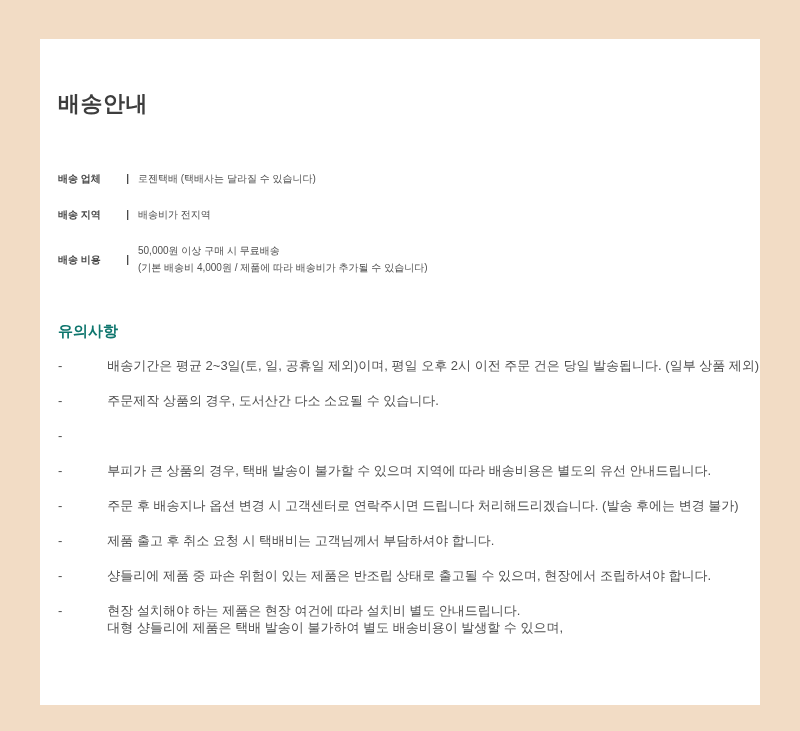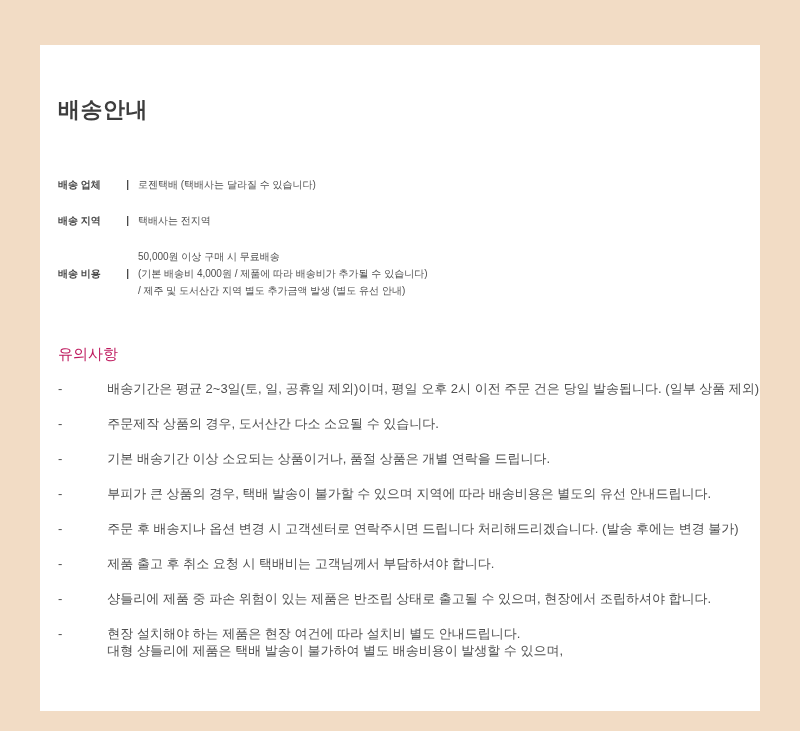--- a/index.html
+++ b/index.html
@@ -10,21 +10,21 @@
     width: 800px;
     height: 731px;
     background: #f2dcc5;
     font-family: "Liberation Sans", "DejaVu Sans", sans-serif;
     overflow: hidden;
     position: relative;
   }
   .panel {
     position: absolute;
     left: 40px;
-    top: 45px;
+    top: 39px;
     width: 720px;
     height: 666px;
     background: #ffffff;
     box-sizing: border-box;
     padding: 53px 12px 0 18px;
     overflow: hidden;
   }
   .page-title {
     font-size: 22px;
     font-weight: 700;
@@ -55,22 +55,22 @@
   }
   .info-sep {
     font-weight: 700;
   }
   .info-values .info-line {
     white-space: nowrap;
   }
   .notice-heading {
     margin-top: 46px;
     font-size: 15px;
-    font-weight: 400;
-    color: #be185d;
+    font-weight: 700;
+    color: #0f766e;
     line-height: 18px;
   }
   .notice-list {
     margin-top: 17px;
   }
   .notice-item {
     display: flex;
     align-items: flex-start;
     margin-bottom: 18px;
     font-size: 13px;
@@ -104,33 +104,32 @@
         <div class="info-line">로젠택배 (택배사는 달라질 수 있습니다)</div>
       </div>
     </div>
 
     <div class="info-row">
       <div class="info-label-wrap">
         <span>배송 지역</span>
         <span class="info-sep">|</span>
       </div>
       <div class="info-values">
-        <div class="info-line">택배사는 전지역</div>
+        <div class="info-line">배송비가 전지역</div>
       </div>
     </div>
 
     <div class="info-row">
       <div class="info-label-wrap">
         <span>배송 비용</span>
         <span class="info-sep">|</span>
       </div>
       <div class="info-values">
         <div class="info-line">50,000원 이상 구매 시 무료배송</div>
         <div class="info-line">(기본 배송비 4,000원 / 제품에 따라 배송비가 추가될 수 있습니다)</div>
-        <div class="info-line">/ 제주 및 도서산간 지역 별도 추가금액 발생 (별도 유선 안내)</div>
       </div>
     </div>
 
   </div>
 
   <div class="notice-heading">유의사항</div>
 
   <div class="notice-list">
 
     <div class="notice-item">
@@ -142,23 +141,20 @@
 
     <div class="notice-item">
       <span class="bullet-dash">-</span>
       <div class="notice-lines">
         <div class="notice-line">주문제작 상품의 경우, 도서산간 다소 소요될 수 있습니다.</div>
       </div>
     </div>
 
     <div class="notice-item">
       <span class="bullet-dash">-</span>
-      <div class="notice-lines">
-        <div class="notice-line">기본 배송기간 이상 소요되는 상품이거나, 품절 상품은 개별 연락을 드립니다.</div>
-      </div>
     </div>
 
     <div class="notice-item">
       <span class="bullet-dash">-</span>
       <div class="notice-lines">
         <div class="notice-line">부피가 큰 상품의 경우, 택배 발송이 불가할 수 있으며 지역에 따라 배송비용은 별도의 유선 안내드립니다.</div>
       </div>
     </div>
 
     <div class="notice-item">

